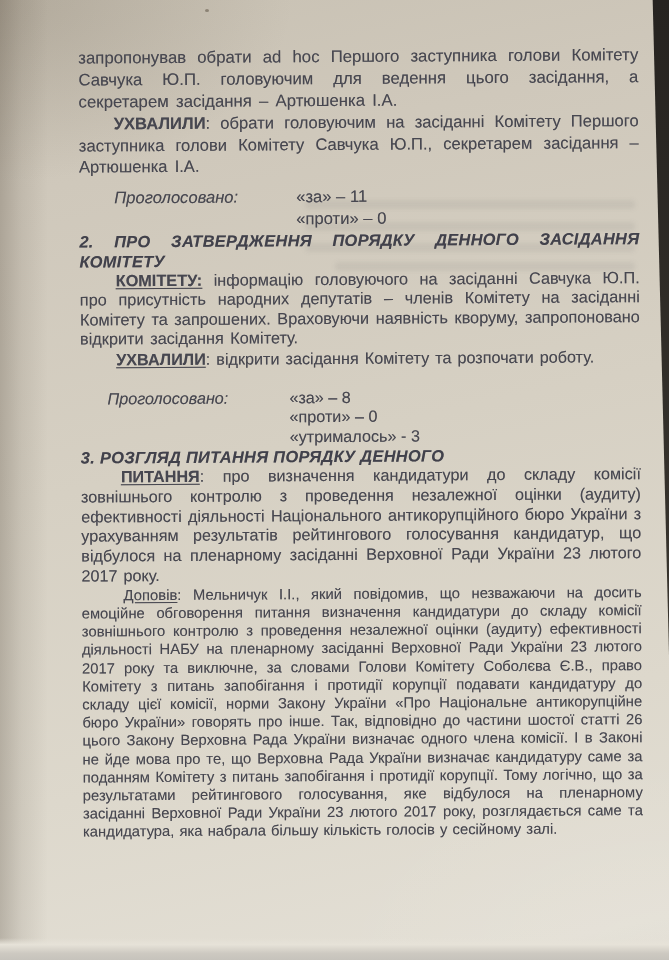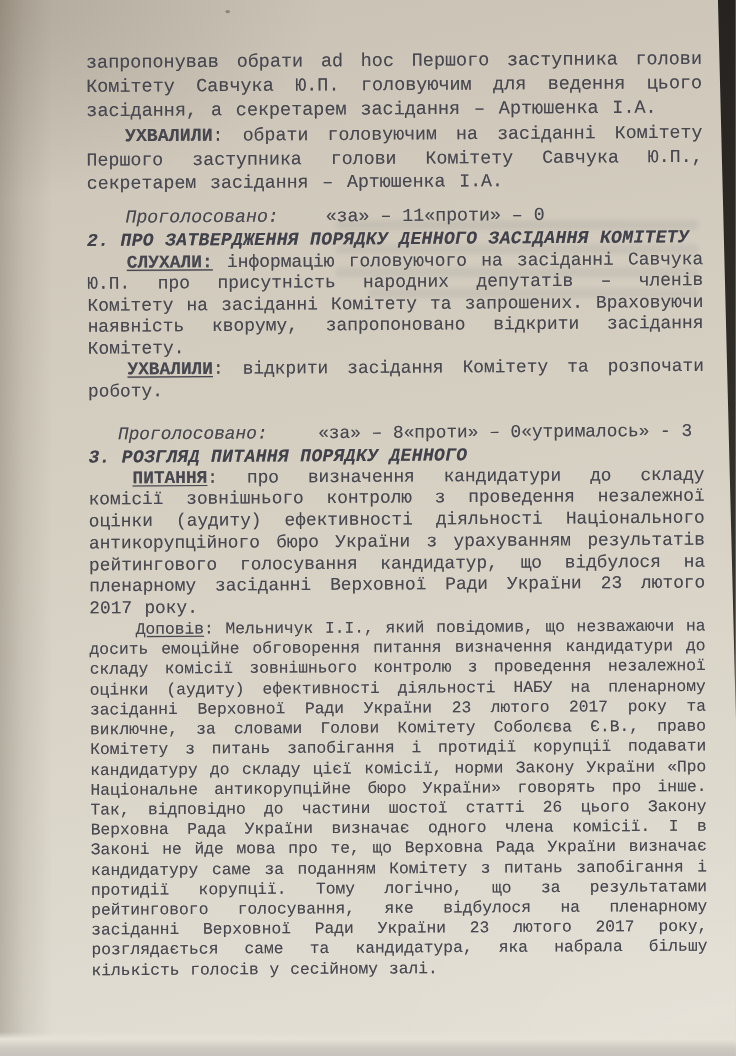--- a/index.html
+++ b/index.html
@@ -1,21 +1,21 @@
 <!DOCTYPE html>
 <html><head>
 <meta charset="utf-8">
 <style>
   html,body{margin:0;padding:0;background:#1f1c19;}
   .photo{
     position:relative;
     width:669px;height:960px;
     overflow:hidden;
     background:#bef264;
-    font-family:Liberation Mono, monospace;
+    font-family:Liberation Sans, sans-serif;
   }
   
   .paper{
     position:absolute;inset:0;
     background:
       radial-gradient(ellipse 420px 260px at 0% 0%, rgba(84,72,57,0.20), rgba(84,72,57,0) 70%),
       radial-gradient(ellipse 500px 300px at 100% 100%, rgba(255,255,252,0.10), rgba(255,255,252,0) 70%),
       linear-gradient(168deg,#c8c1b3 0%,#cfc8bb 18%,#d6d0c3 46%,#ddd8cc 74%,#e3dfd5 96%,#dfdbd1 100%);
   }
   
@@ -55,21 +55,21 @@
   }
   .page-text p{margin:0;text-align:justify;}
   .b{font-weight:bold;}
   .bu{font-weight:bold;text-decoration:underline;text-underline-offset:2px;}
   .u{text-decoration:underline;text-underline-offset:2px;}
 
   .p-cont{font-size:16.8px;line-height:22px;word-spacing:2.5px;margin-top:2px;}
   .p-res1{font-size:16.6px;line-height:21.5px;word-spacing:2.5px;text-indent:35px;margin-top:17px;}
   .vote{display:flex;padding-left:35px;}
   .vote-label{flex:none;width:182px;font-style:italic;}
-  .vote-lines{display:flex;flex-direction:row;}
+  .vote-lines{display:flex;flex-direction:column;}
   .vote1{margin-top:9px;font-size:16.6px;line-height:22px;}
   .vote2{margin-top:20px;font-size:16.2px;line-height:19.5px;margin-left:-8px;}
   .h-sec{font-weight:bold;font-style:italic;font-size:16.4px;line-height:20px;letter-spacing:0.3px;margin:0;color:#41414b;}
   .h2x{margin-top:5px;}
   .h3x{margin-top:11px;margin-left:-2px;}
   .p-sl2{font-size:16.3px;line-height:19.5px;word-spacing:2px;text-indent:36px;margin-top:23px;margin-left:-6px;}
   .p-res2{font-size:16.2px;line-height:20px;word-spacing:1.5px;text-indent:36px;margin-top:9px;margin-left:-8px;}
   .p-sl3{font-size:16.2px;line-height:19.8px;word-spacing:1.5px;text-indent:40px;margin-top:16px;margin-left:-14px;margin-right:-4px;}
   .p-dop{font-size:14.8px;line-height:18.2px;word-spacing:1px;text-indent:42px;margin-top:13px;margin-left:-20px;margin-right:-8px;}
 </style>
@@ -96,21 +96,21 @@
     <div class="vote vote1">
       <span class="vote-label">Проголосовано:</span>
       <div class="vote-lines">
         <span>«за» – 11</span>
         <span>«проти» – 0</span>
       </div>
     </div>
 
     <p class="h-sec h2x">2. ПРО ЗАТВЕРДЖЕННЯ ПОРЯДКУ ДЕННОГО ЗАСІДАННЯ КОМІТЕТУ</p>
 
-    <p class="p-sl2"><span class="bu">СЛУХАЛИ:</span><span> інформацію головуючого на засіданні Савчука Ю.П. про присутність народних депутатів – членів Комітету на засіданні Комітету та запрошених. Враховуючи наявність кворуму, запропоновано відкрити засідання Комітету.</span></p>
+    <p class="p-sl2"><span class="bu">КОМІТЕТУ:</span><span> інформацію головуючого на засіданні Савчука Ю.П. про присутність народних депутатів – членів Комітету на засіданні Комітету та запрошених. Враховуючи наявність кворуму, запропоновано відкрити засідання Комітету.</span></p>
 
     <p class="p-res2"><span class="bu">УХВАЛИЛИ</span><span>: відкрити засідання Комітету та розпочати роботу.</span></p>
 
     <div class="vote vote2">
       <span class="vote-label">Проголосовано:</span>
       <div class="vote-lines">
         <span>«за» – 8</span>
         <span>«проти» – 0</span>
         <span>«утрималось» - 3</span>
       </div>

